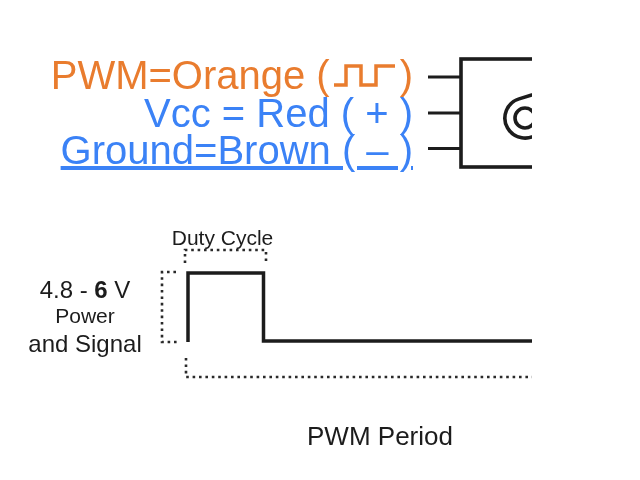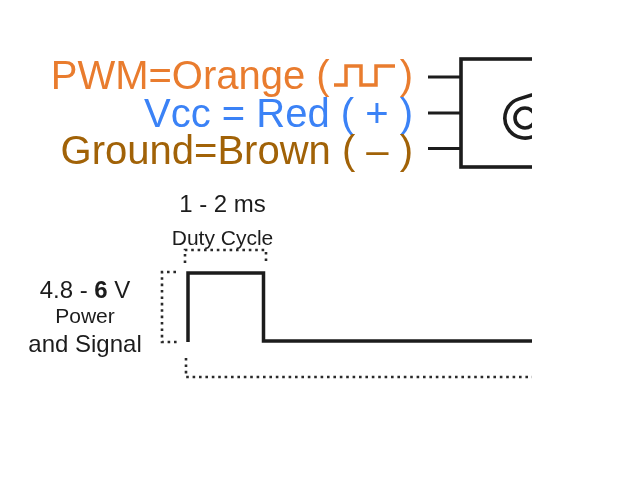--- a/index.html
+++ b/index.html
@@ -8,21 +8,21 @@
     font-family:"Liberation Sans","DejaVu Sans",sans-serif;color:#1c1c1c;
   }
   
   .legend{position:absolute;left:0;top:0;width:413px;}
   .legend-line{
     position:absolute;right:0;display:flex;justify-content:flex-end;align-items:center;
     width:413px;height:40px;font-size:40px;line-height:40px;white-space:pre;
   }
   .legend-line.pwm{top:55px;color:#e97c2e;}
   .legend-line.vcc{top:93px;color:#3b82f6;}
-  .legend-line.gnd{top:130px;color:#a16207;}
+  .legend-line.gnd{top:130px;color:#3b82f6;text-decoration:underline;}
   .wave-glyph{margin:0 2px;display:block;}
   
   .servo-svg{position:absolute;left:425px;top:50px;}
   .wave-svg{position:absolute;left:140px;top:240px;}
   
   .lbl{position:absolute;text-align:center;color:#1c1c1c;white-space:pre;}
   .duty-value{left:140px;top:190px;width:165px;font-size:24px;line-height:28px;}
   .duty-label{left:140px;top:217px;width:165px;font-size:21px;line-height:25px;margin-top:8px;}
   .volt-1{left:5px;top:276px;width:160px;font-size:24px;line-height:28px;text-align:center;}
   .volt-2{left:5px;top:303px;width:160px;font-size:21px;line-height:25px;}
@@ -64,21 +64,21 @@
     <circle cx="575" cy="89.5" r="3.2" fill="#ffffff" stroke="#1c1c1c" stroke-width="3"></circle>
   </svg>
 
   <svg class="wave-svg" width="460" height="150" viewBox="140 240 460 150">
     <path d="M185,263 L185,250 L266,250 L266,262" fill="none" stroke="#2a2a2a" stroke-width="2.6" stroke-dasharray="2.6 3.8"></path>
     <path d="M176,272 L162,272 L162,342 L178,342" fill="none" stroke="#2a2a2a" stroke-width="2.6" stroke-dasharray="2.6 3.8"></path>
     <path d="M186,358 L186,377 L582,377 L582,358" fill="none" stroke="#2a2a2a" stroke-width="2.6" stroke-dasharray="2.6 3.8"></path>
     <path d="M188,342 L188,273 L263.5,273 L263.5,341 L583,341 L583,273" fill="none" stroke="#1c1c1c" stroke-width="3.5" stroke-linejoin="miter"></path>
   </svg>
 
-  <div class="lbl duty-value">1 - 2 ms</div>
   <div class="lbl duty-label">Duty Cycle</div>
 
   <div class="lbl volt-1"><span>4.8 - </span><span class="bold6">6</span><span> V</span></div>
   <div class="lbl volt-2">Power</div>
   <div class="lbl volt-3">and Signal</div>
 
+  <div class="lbl period-label">PWM Period</div>
 
 </div>
 
 </body></html>

